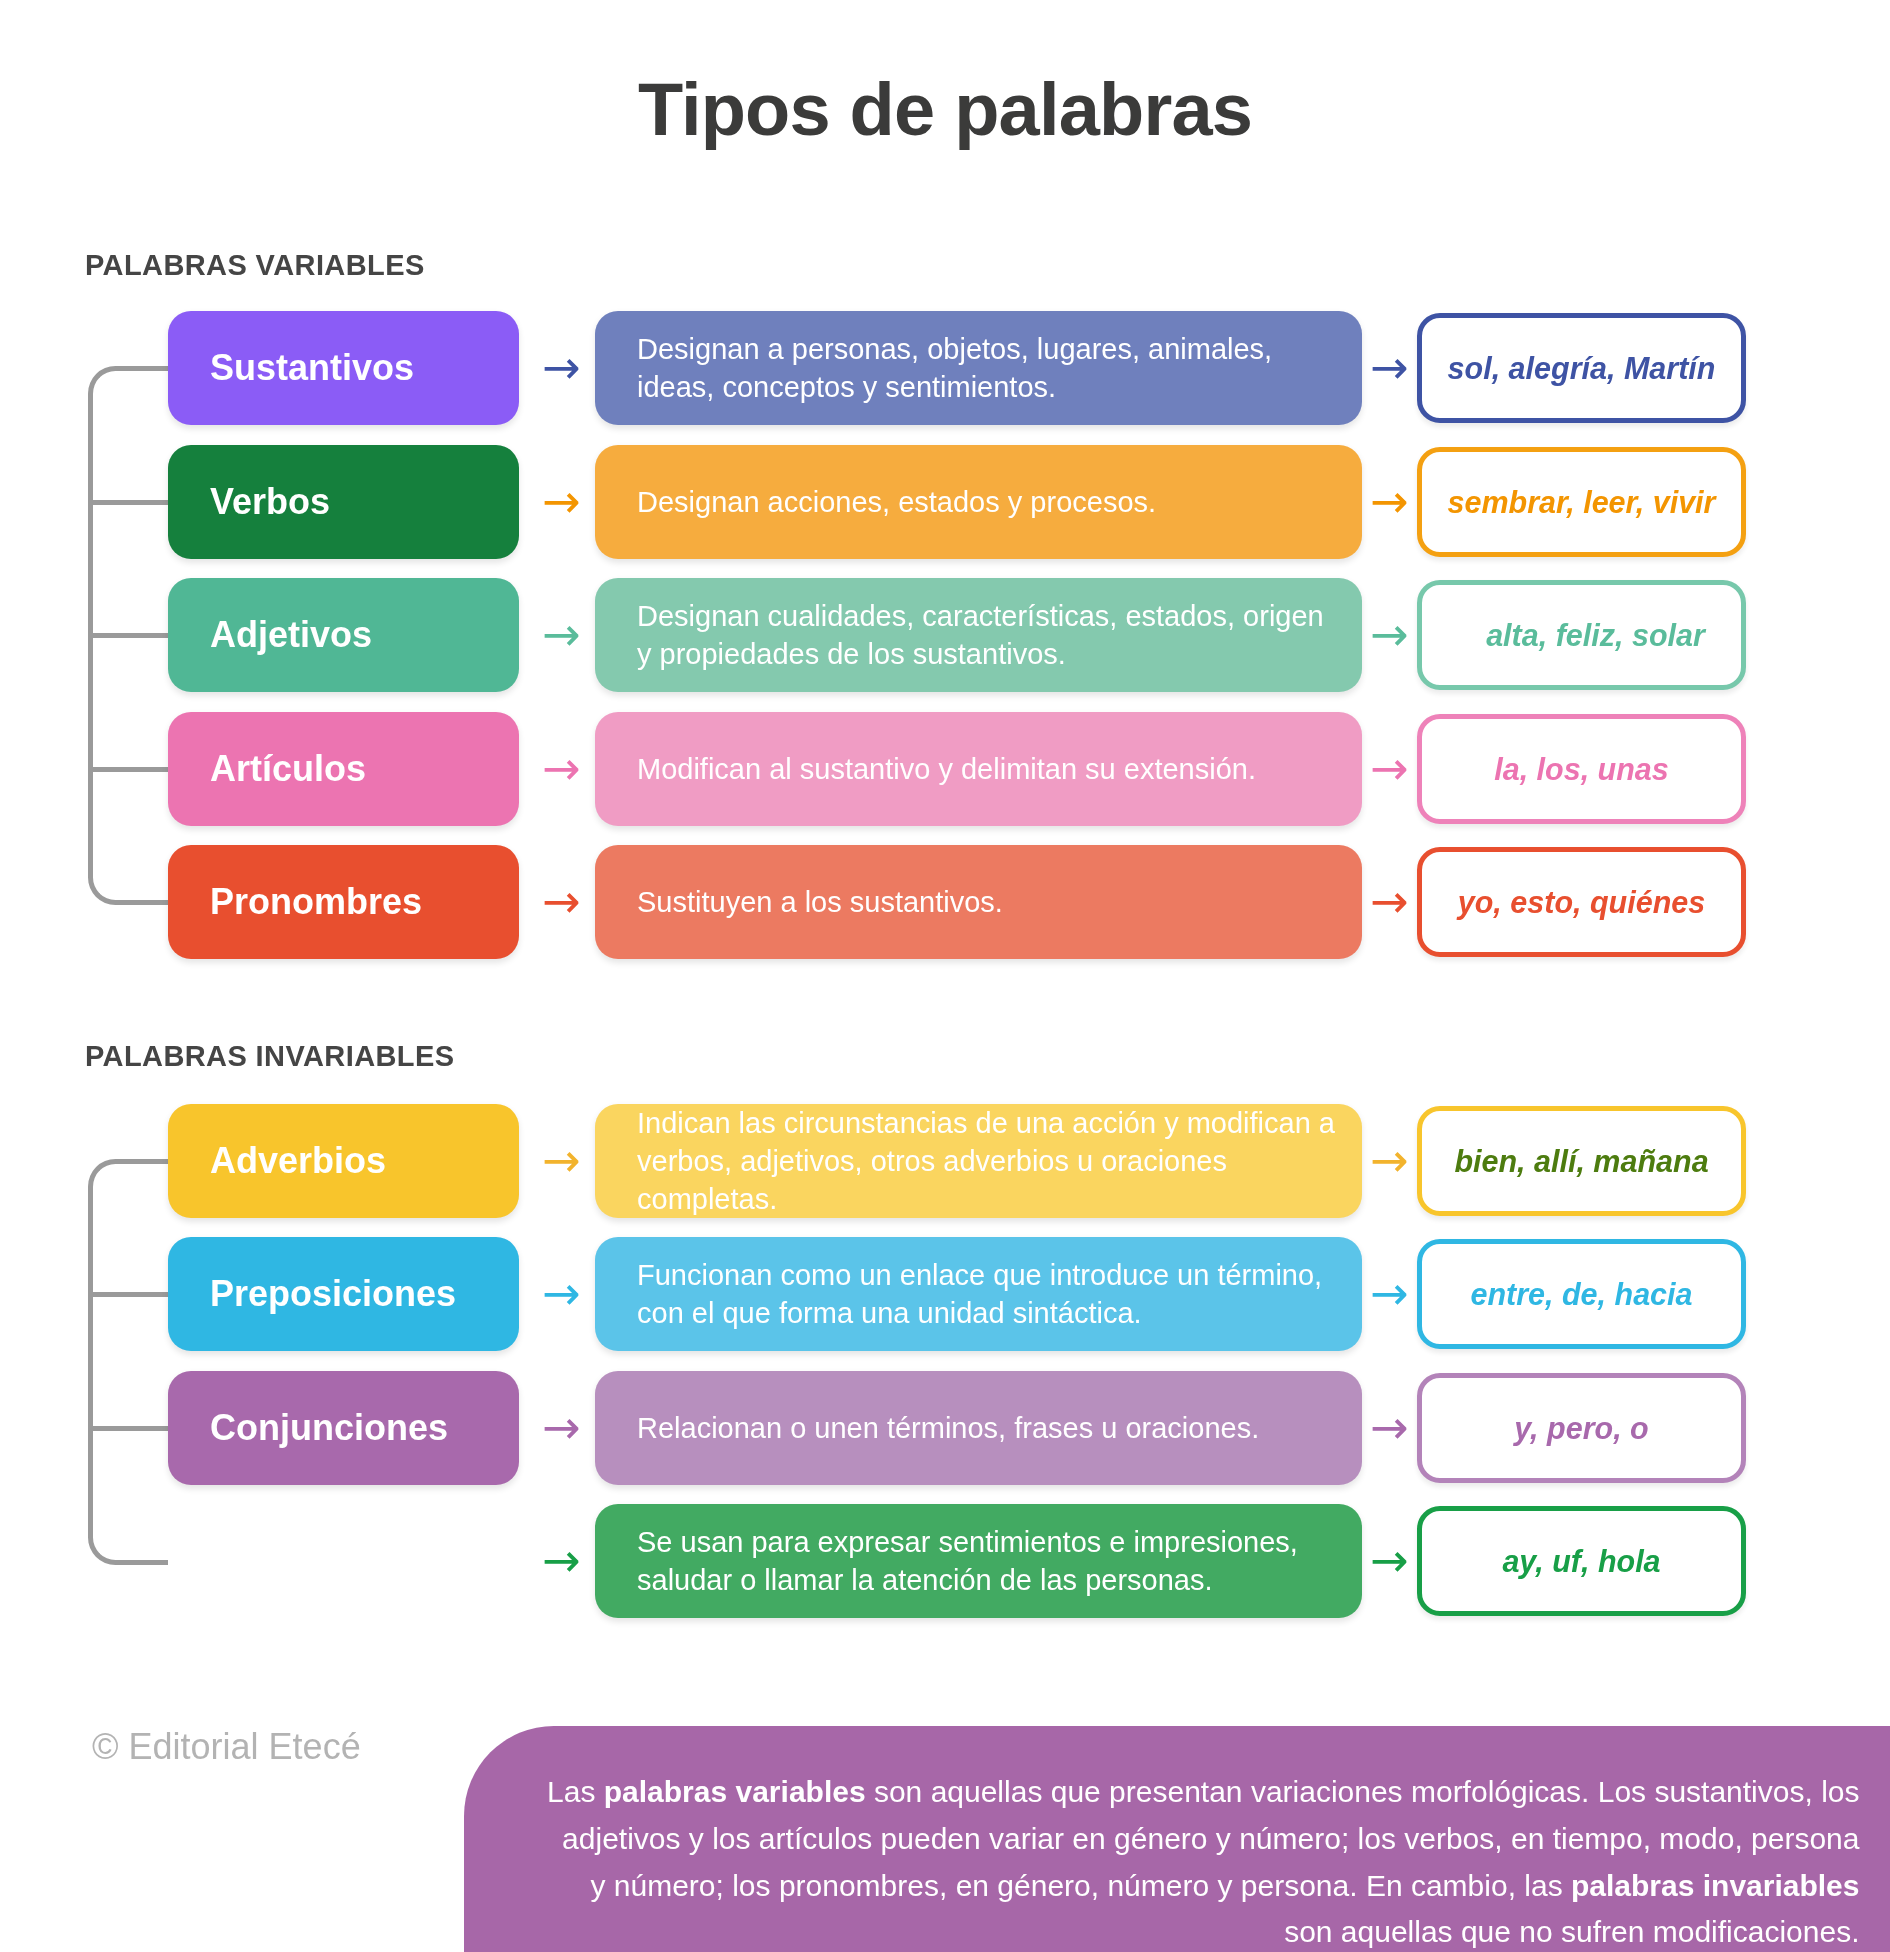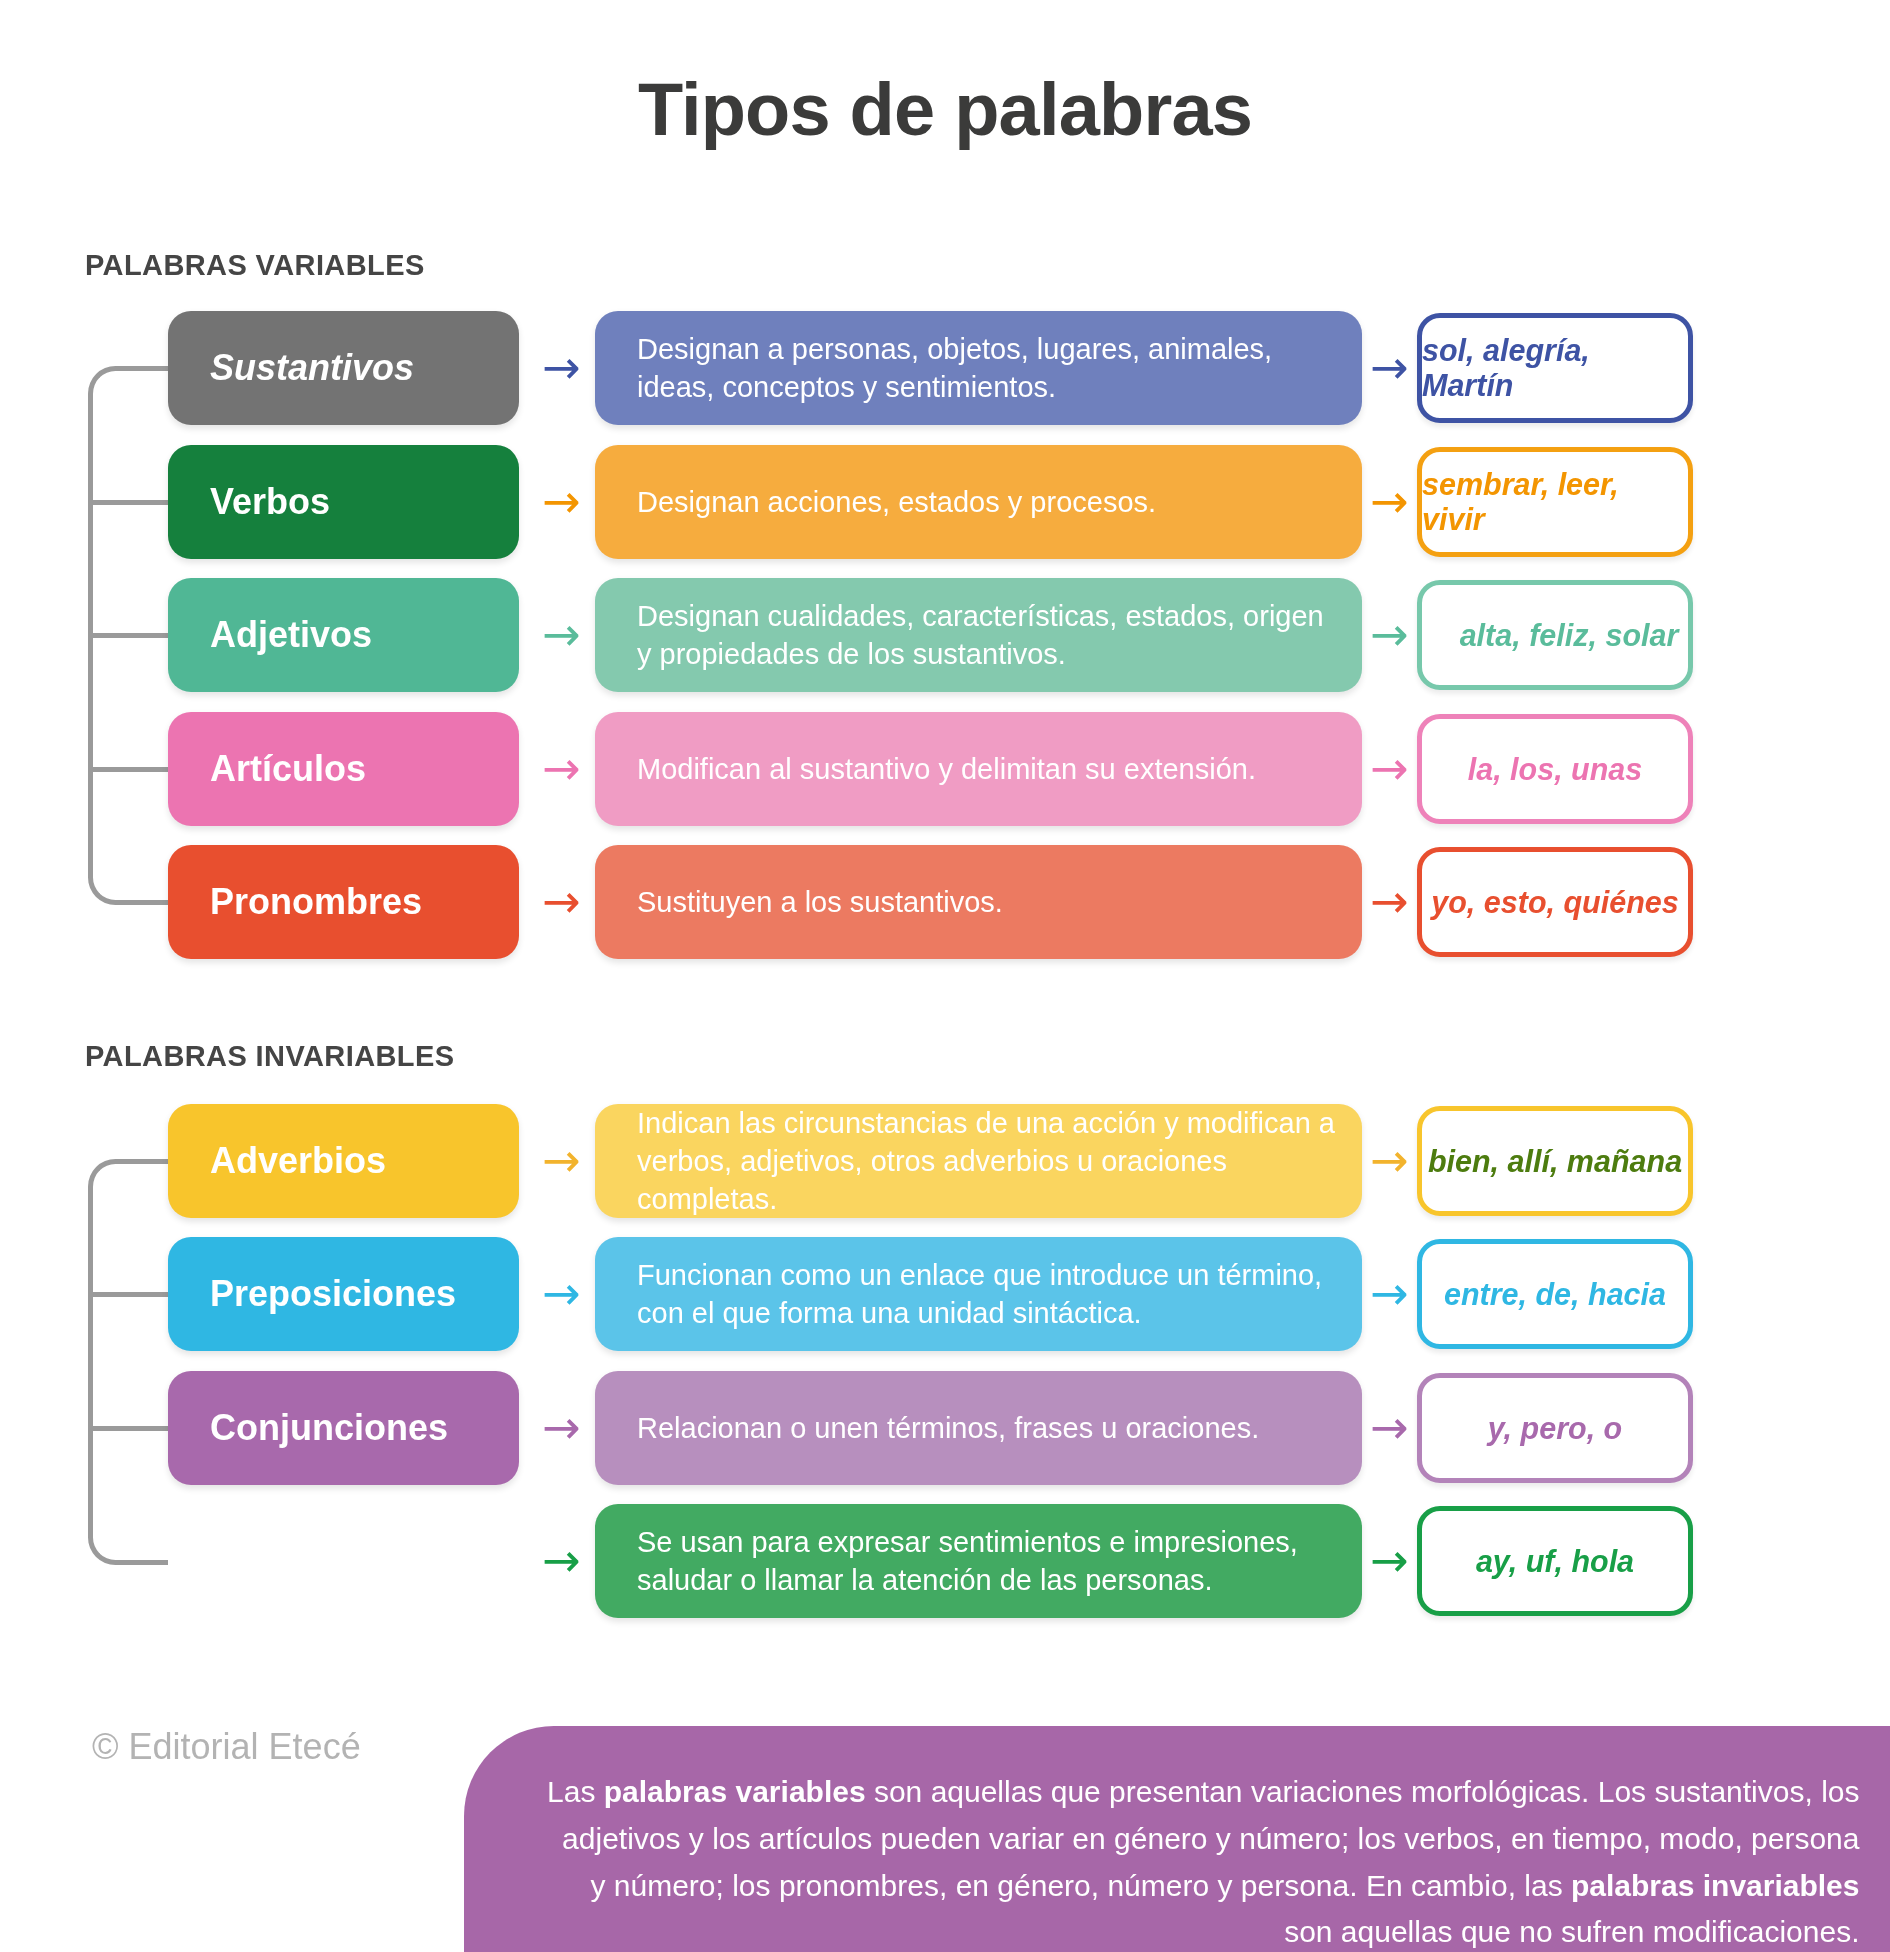--- a/index.html
+++ b/index.html
@@ -46,21 +46,21 @@
   .a2{left:1362px;width:55px;}
   .desc-box{
     position:absolute;left:595px;top:0;width:767px;height:114px;
     border-radius:23px;box-sizing:border-box;
     display:flex;align-items:center;
     padding:0 23px 0 42px;
     box-shadow:0 3.8px 6.1px rgba(0,0,0,0.10);
   }
   .desc-text{color:#ffffff;font-size:29px;line-height:1.32;}
   .example-box{
-    position:absolute;left:1417px;top:2.3px;width:276px;height:110px;
+    position:absolute;left:1417px;top:2.3px;width:329px;height:110px;
     background:#ffffff;
     border:5.3px solid;border-radius:23px;box-sizing:border-box;
     display:flex;align-items:center;justify-content:center;
     box-shadow:0 3.1px 5.3px rgba(0,0,0,0.08);
   }
   .example-text{font-size:30.5px;font-weight:bold;font-style:italic;}
   .footer{
     position:absolute;left:464px;top:1726px;right:0;bottom:0;
     border-top-left-radius:90px;
   }
@@ -81,21 +81,21 @@
   <h1 class="title" style="color: rgb(59, 59, 58);">Tipos de palabras</h1>
 
   <h2 class="section-heading" style="top: 249px; color: rgb(69, 69, 69);">PALABRAS VARIABLES</h2>
 
   <div class="bracket" style="top: 366px; height: 539px; border-color: rgb(154, 154, 154);"></div>
   <div class="stub" style="top: 500px; background-color: rgb(154, 154, 154);"></div>
   <div class="stub" style="top: 633px; background-color: rgb(154, 154, 154);"></div>
   <div class="stub" style="top: 767px; background-color: rgb(154, 154, 154);"></div>
 
   <div class="row" style="top:311px">
-    <div class="label-box" style="background-color: #737373; font-style: italic;">
+    <div class="label-box" style="background-color: #8b5cf6;">
       <span class="label-text">Sustantivos</span>
     </div>
     <span class="arrow a1" style="color: rgb(62, 83, 164);">→</span>
     <div class="desc-box" style="background-color: rgb(111, 128, 189);">
       <span class="desc-text">Designan a personas, objetos, lugares, animales, ideas, conceptos y sentimientos.</span>
     </div>
     <span class="arrow a2" style="color: rgb(62, 83, 164);">→</span>
     <div class="example-box" style="border-color: rgb(62, 83, 164);">
       <span class="example-text" style="color: rgb(62, 83, 164);">sol, alegría, Martín</span>
     </div>

